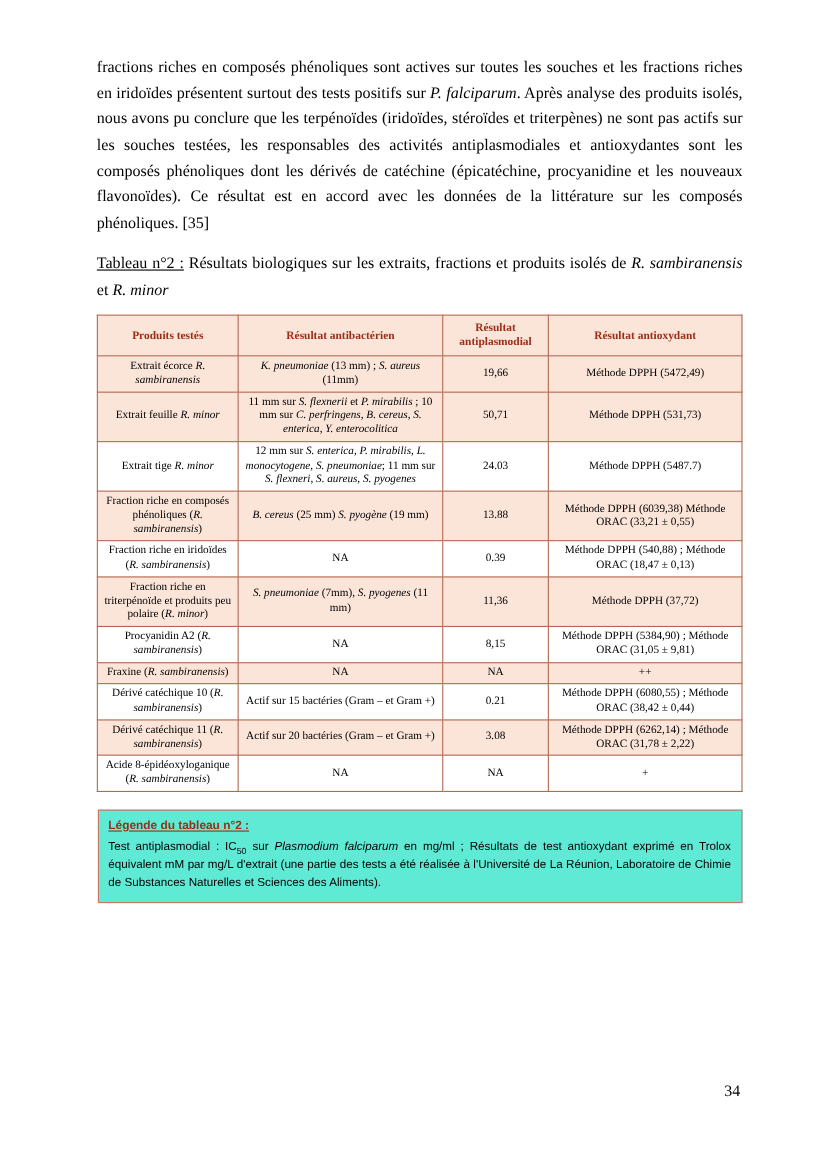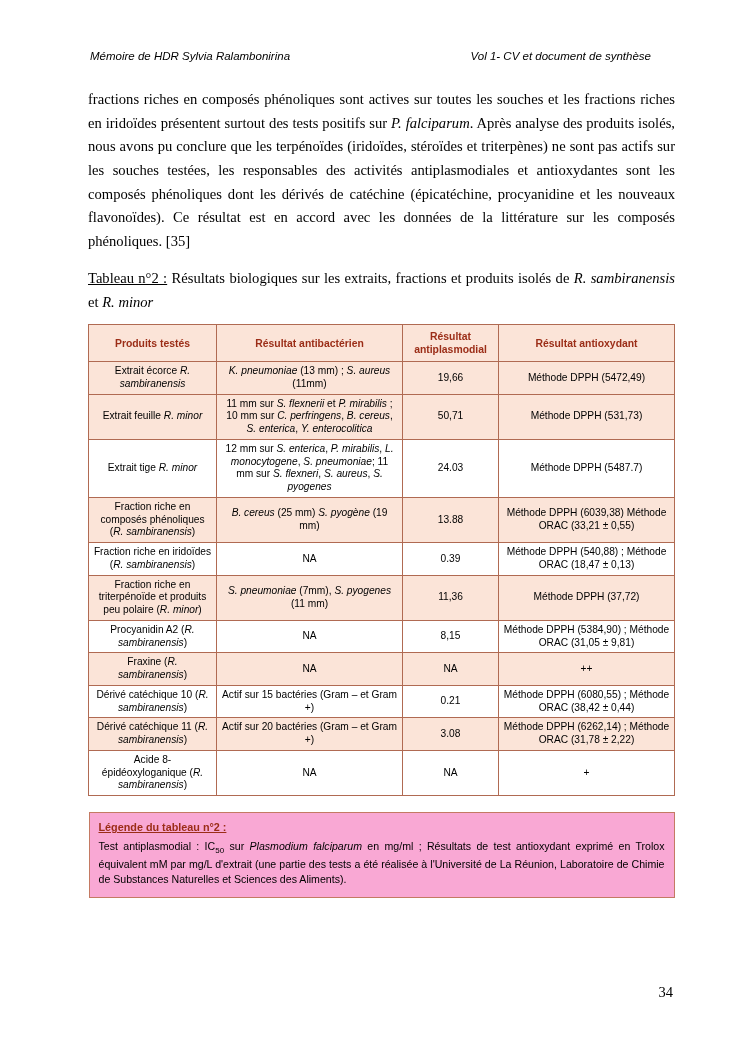--- a/index.html
+++ b/index.html
@@ -48,21 +48,21 @@
     text-align: justify;
     margin: 6px 0 10px 0;
   }
   .caption .u { text-decoration: underline; }
   .caption .it { font-style: italic; }
 
   table.data {
     border-collapse: collapse;
     width: 586px;
     margin: 0 auto;
-    font-family: Liberation Sans, sans-serif;
+    font-family: Liberation Serif, serif;
     font-size: 10.2px;
     table-layout: fixed;
   }
   table.data th, table.data td {
     border: 1px solid #b06a52;
     padding: 3px 4px;
     vertical-align: middle;
     text-align: center;
     line-height: 1.25;
   }
@@ -74,21 +74,21 @@
     padding: 5px 3px;
   }
   tr.shade td { background: #fbe4d8; }
   tr.plain td { background: #ffffff; }
   .it { font-style: italic; }
 
   .legend {
     width: 586px;
     margin: 16px auto 0 auto;
     border: 1px solid #c47a63;
-    background: #f9a8d4;
+    background: #5eead4;
     box-sizing: border-box;
     padding: 7px 9px 10px 9px;
     font-family: "Liberation Sans", sans-serif;
     font-size: 10.6px;
     line-height: 1.45;
     color: #000;
   }
   .legend-title {
     color: #9b2d17;
     font-weight: bold;
@@ -110,24 +110,20 @@
   .col1 { width: 128px; }
   .col2 { width: 186px; }
   .col3 { width: 96px; }
   .col4 { width: 176px; }
 </style>
 </head>
 <body>
 
 <div class="page">
 
-  <div class="header">
-    <div class="left">Mémoire de HDR Sylvia Ralambonirina</div>
-    <div class="right">Vol 1- CV et document de synthèse</div>
-  </div>
 
   <p class="body-par"><span>fractions riches en composés phénoliques sont actives sur toutes les souches et les fractions riches en iridoïdes présentent surtout des tests positifs sur </span><span class="it">P. falciparum</span><span>. Après analyse des produits isolés, nous avons pu conclure que les terpénoïdes (iridoïdes, stéroïdes et triterpènes) ne sont pas actifs sur les souches testées, les responsables des activités antiplasmodiales et antioxydantes sont les composés phénoliques dont les dérivés de catéchine (épicatéchine, procyanidine et les nouveaux flavonoïdes). Ce résultat est en accord avec les données de la littérature sur les composés phénoliques. [35]</span></p>
 
   <p class="caption"><span class="u">Tableau n°2 :</span><span> Résultats biologiques sur les extraits, fractions et produits isolés de </span><span class="it">R. sambiranensis</span><span> et </span><span class="it">R. minor</span></p>
 
   <table class="data">
     <colgroup>
       <col class="col1">
         <col class="col2">
         <col class="col3">

